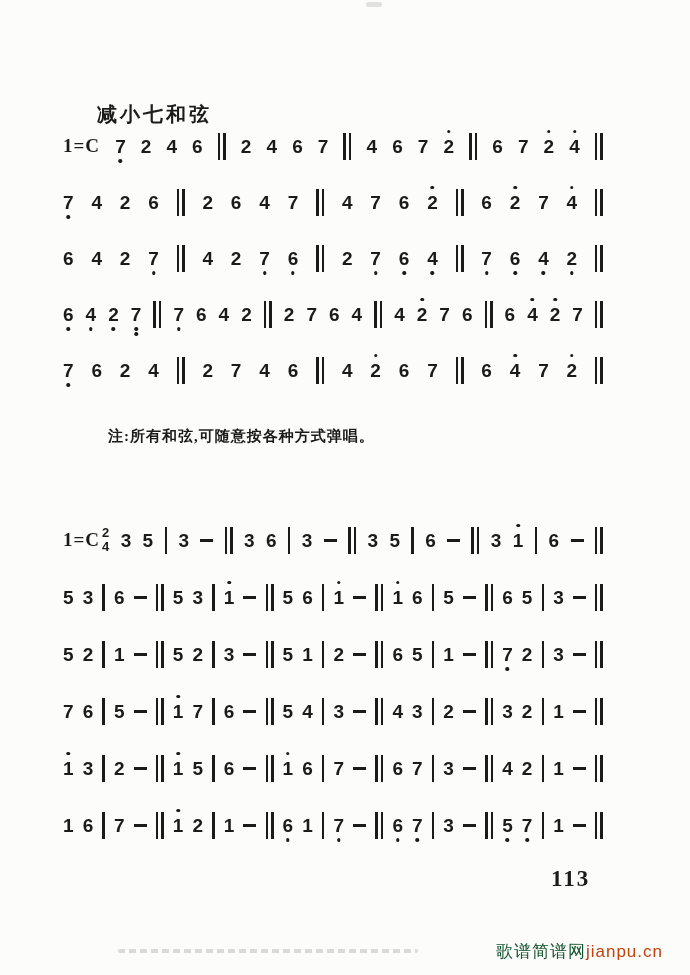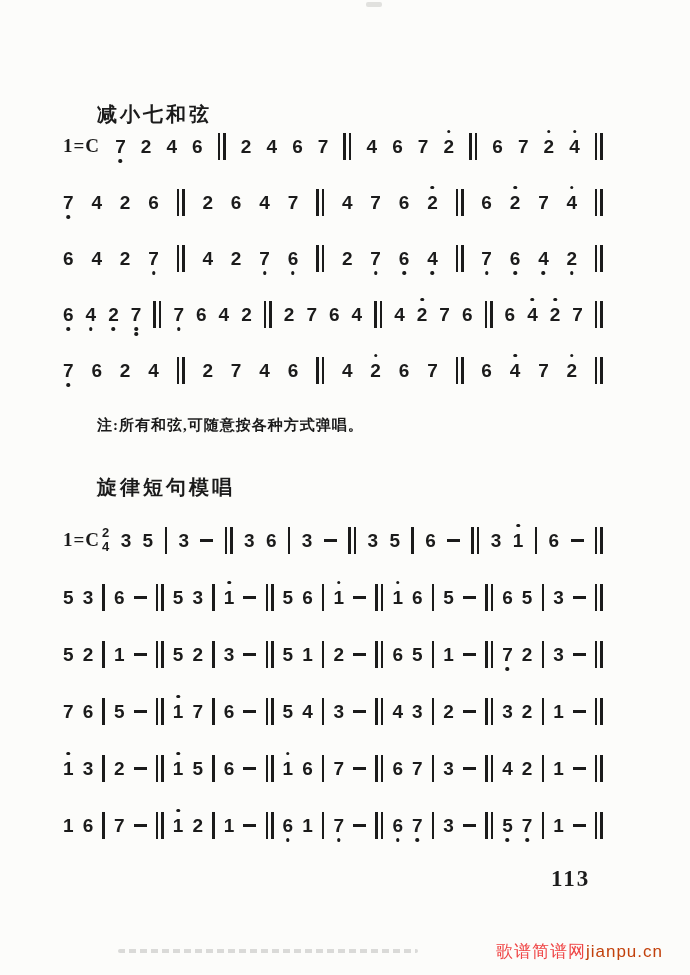--- a/index.html
+++ b/index.html
@@ -40,21 +40,21 @@
     position:absolute;left:50%;transform:translateX(-50%);
     width:3.5px;height:3.5px;border-radius:50%;background:currentColor;
   }
   .dot-above{top:-7px;}
   .dot-below{bottom:-7px;}
   .dot-below2{bottom:-12px;}
   .bar{width:2.5px;height:27px;background:currentColor;}
   .barline-double{display:flex;gap:3px;}
   .dash{width:13px;height:2.5px;background:currentColor;margin-top:1px;}
   .note-text{
-    position:absolute;left:97px;top:416px;margin:0;
+    position:absolute;left:97px;top:416px;margin:11px;
     font-family:"Liberation Serif",serif;font-weight:700;
     font-size:15px;letter-spacing:1px;
   }
   .page-number{
     position:absolute;left:551px;top:866px;
     font-family:"Liberation Serif",serif;font-weight:700;
     font-size:23px;letter-spacing:2px;
   }
   .watermark{
     position:absolute;right:27px;top:940px;
@@ -257,21 +257,20 @@
         <span class="note">2<span class="dot dot-above"></span></span>
         <span class="barline-double">
           <span class="bar"></span>
           <span class="bar"></span>
         </span>
       </div>
     </div>
 
   <p class="note-text">注:所有和弦,可随意按各种方式弹唱。</p>
 
-  <h2 class="heading heading-s2">旋律短句模唱</h2>
   <div class="lines lines-s2">
       <div class="music-line">
         <span class="keysig">
           <span>1=C</span>
           <span class="frac">
             <span>2</span>
             <span>4</span>
           </span>
         </span>
         <span class="note">3</span>
@@ -544,18 +543,18 @@
         <span class="barline-double">
           <span class="bar"></span>
           <span class="bar"></span>
         </span>
       </div>
     </div>
 
   <div class="page-number">113</div>
 
   <div class="watermark">
-    <span style="color: #ef4444;">歌谱简谱网</span><span style="color: #c2410c;">jianpu.cn</span>
+    <span style="color: #14532d;">歌谱简谱网</span><span style="color: #c2410c;">jianpu.cn</span>
   </div>
 
   <div class="smudge-bottom"></div>
 
 </div>
 
 </body></html>

